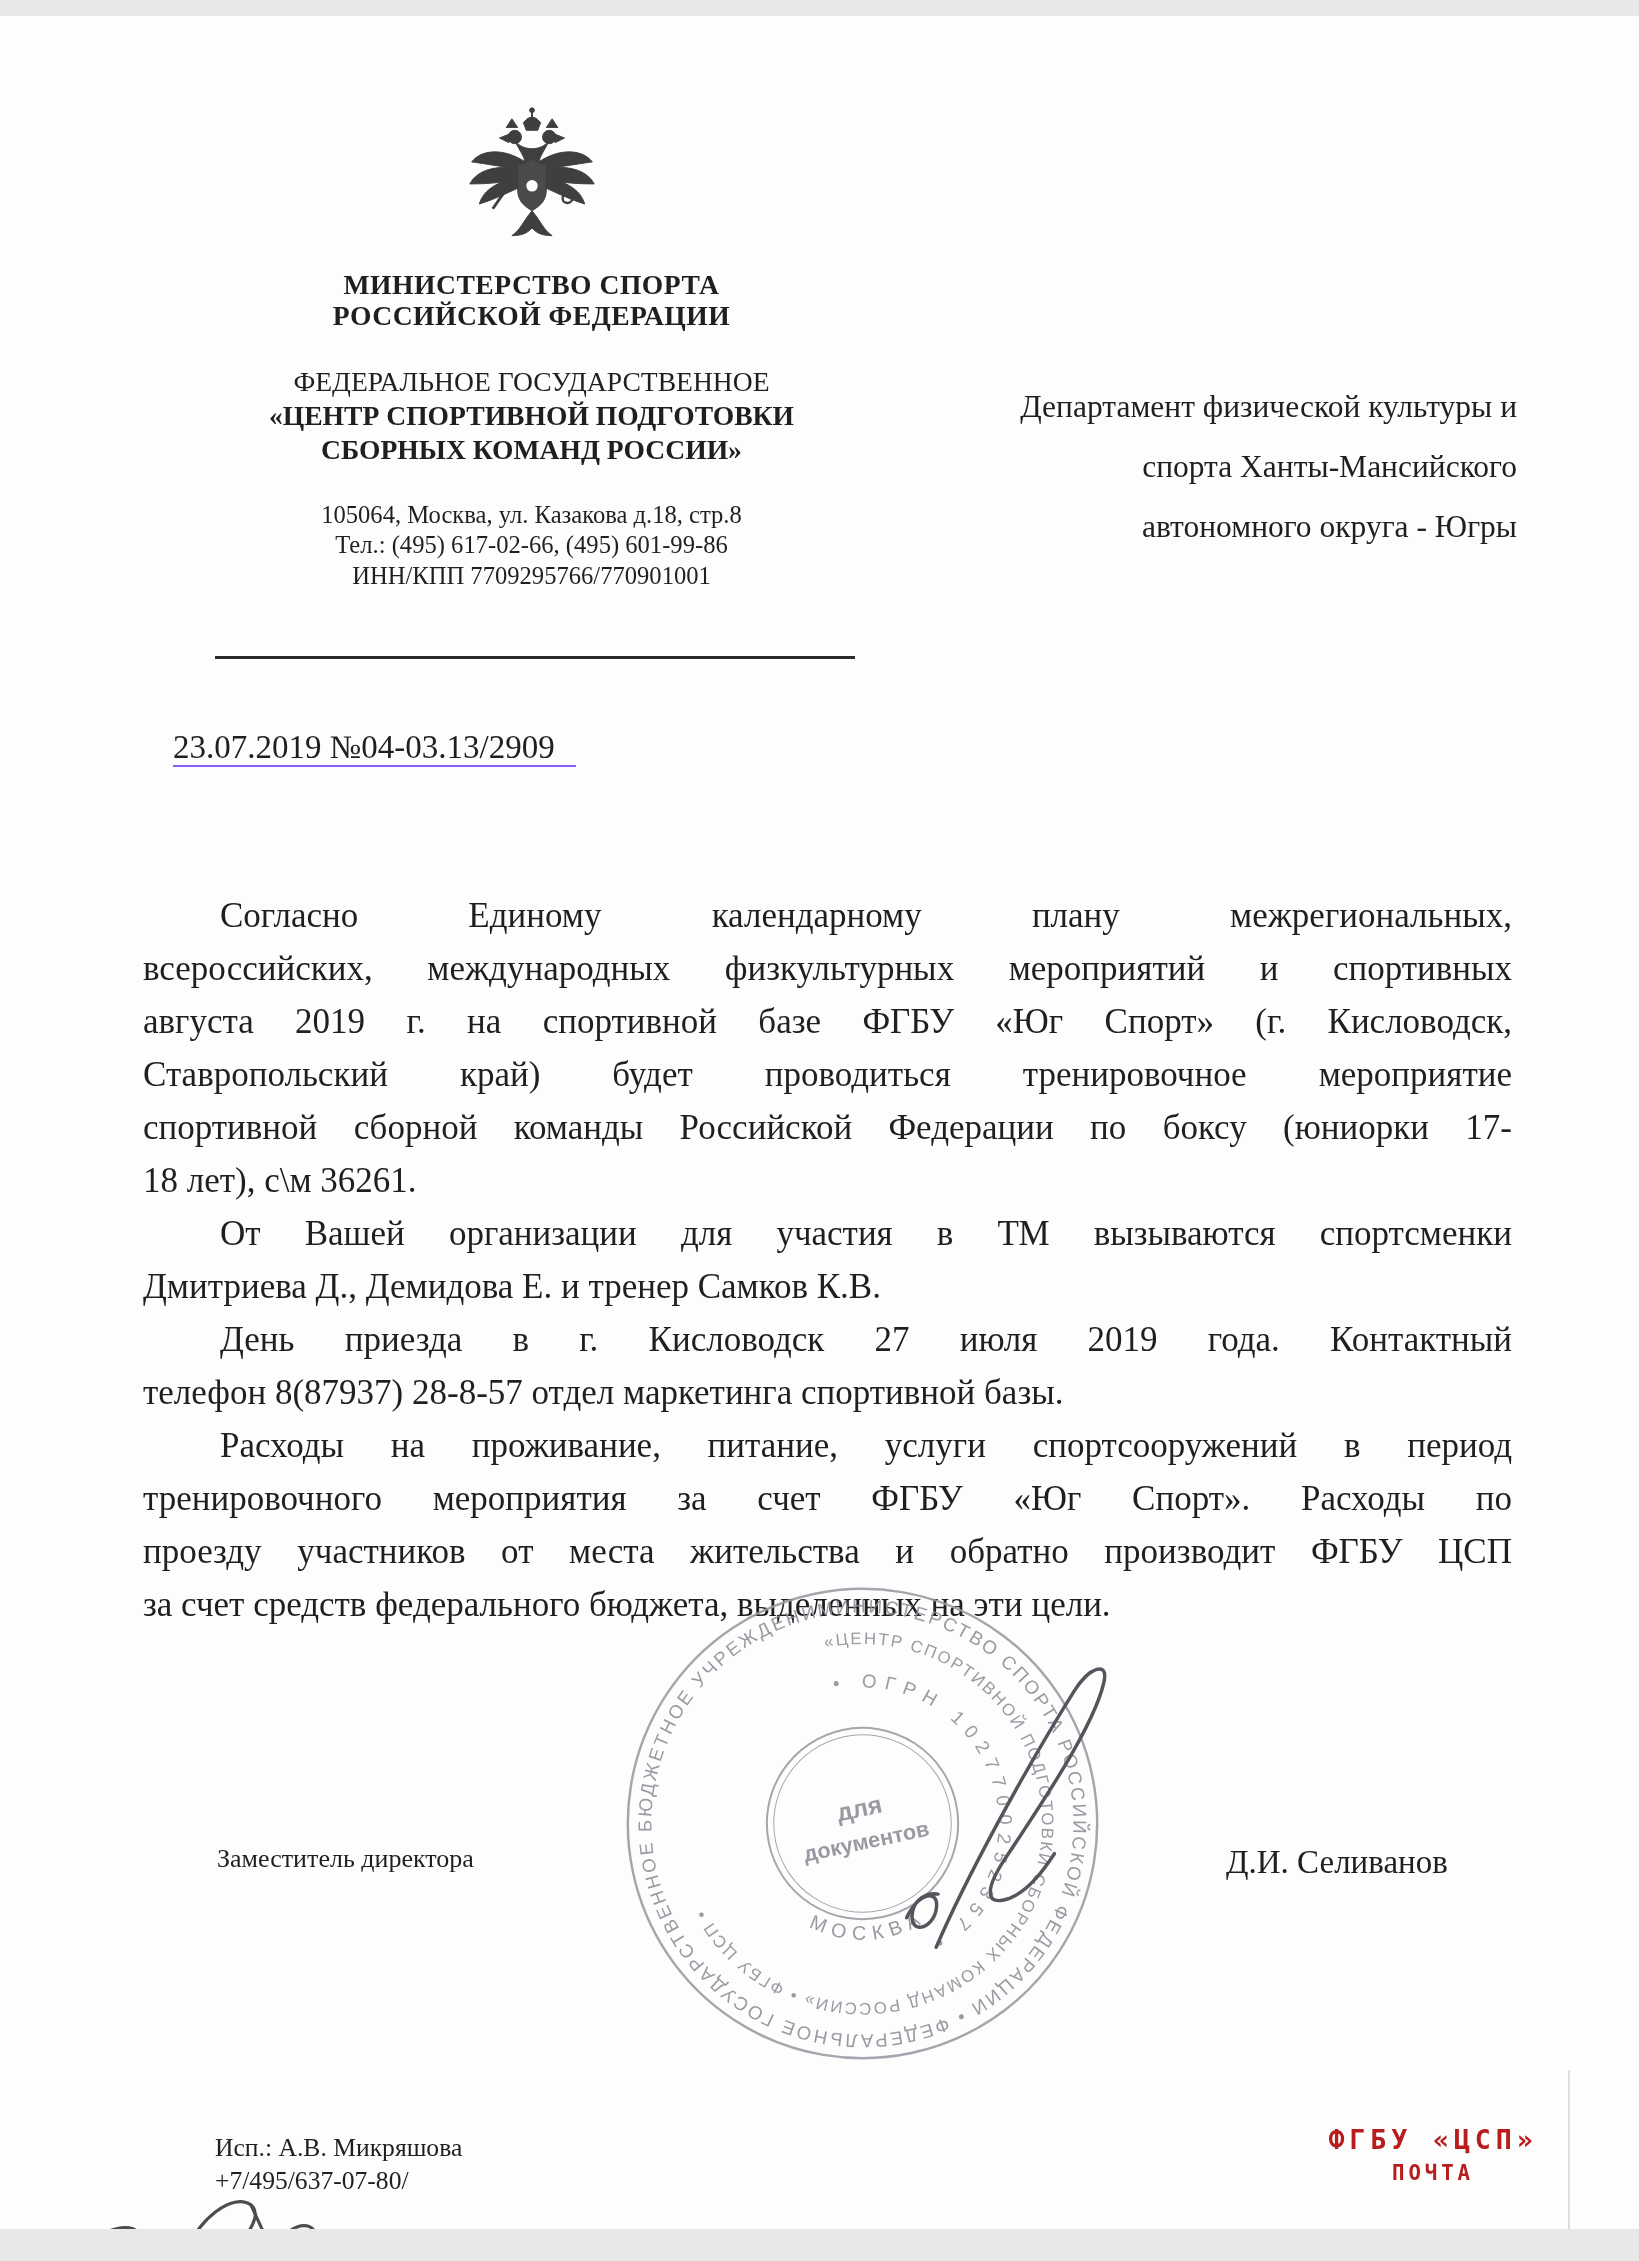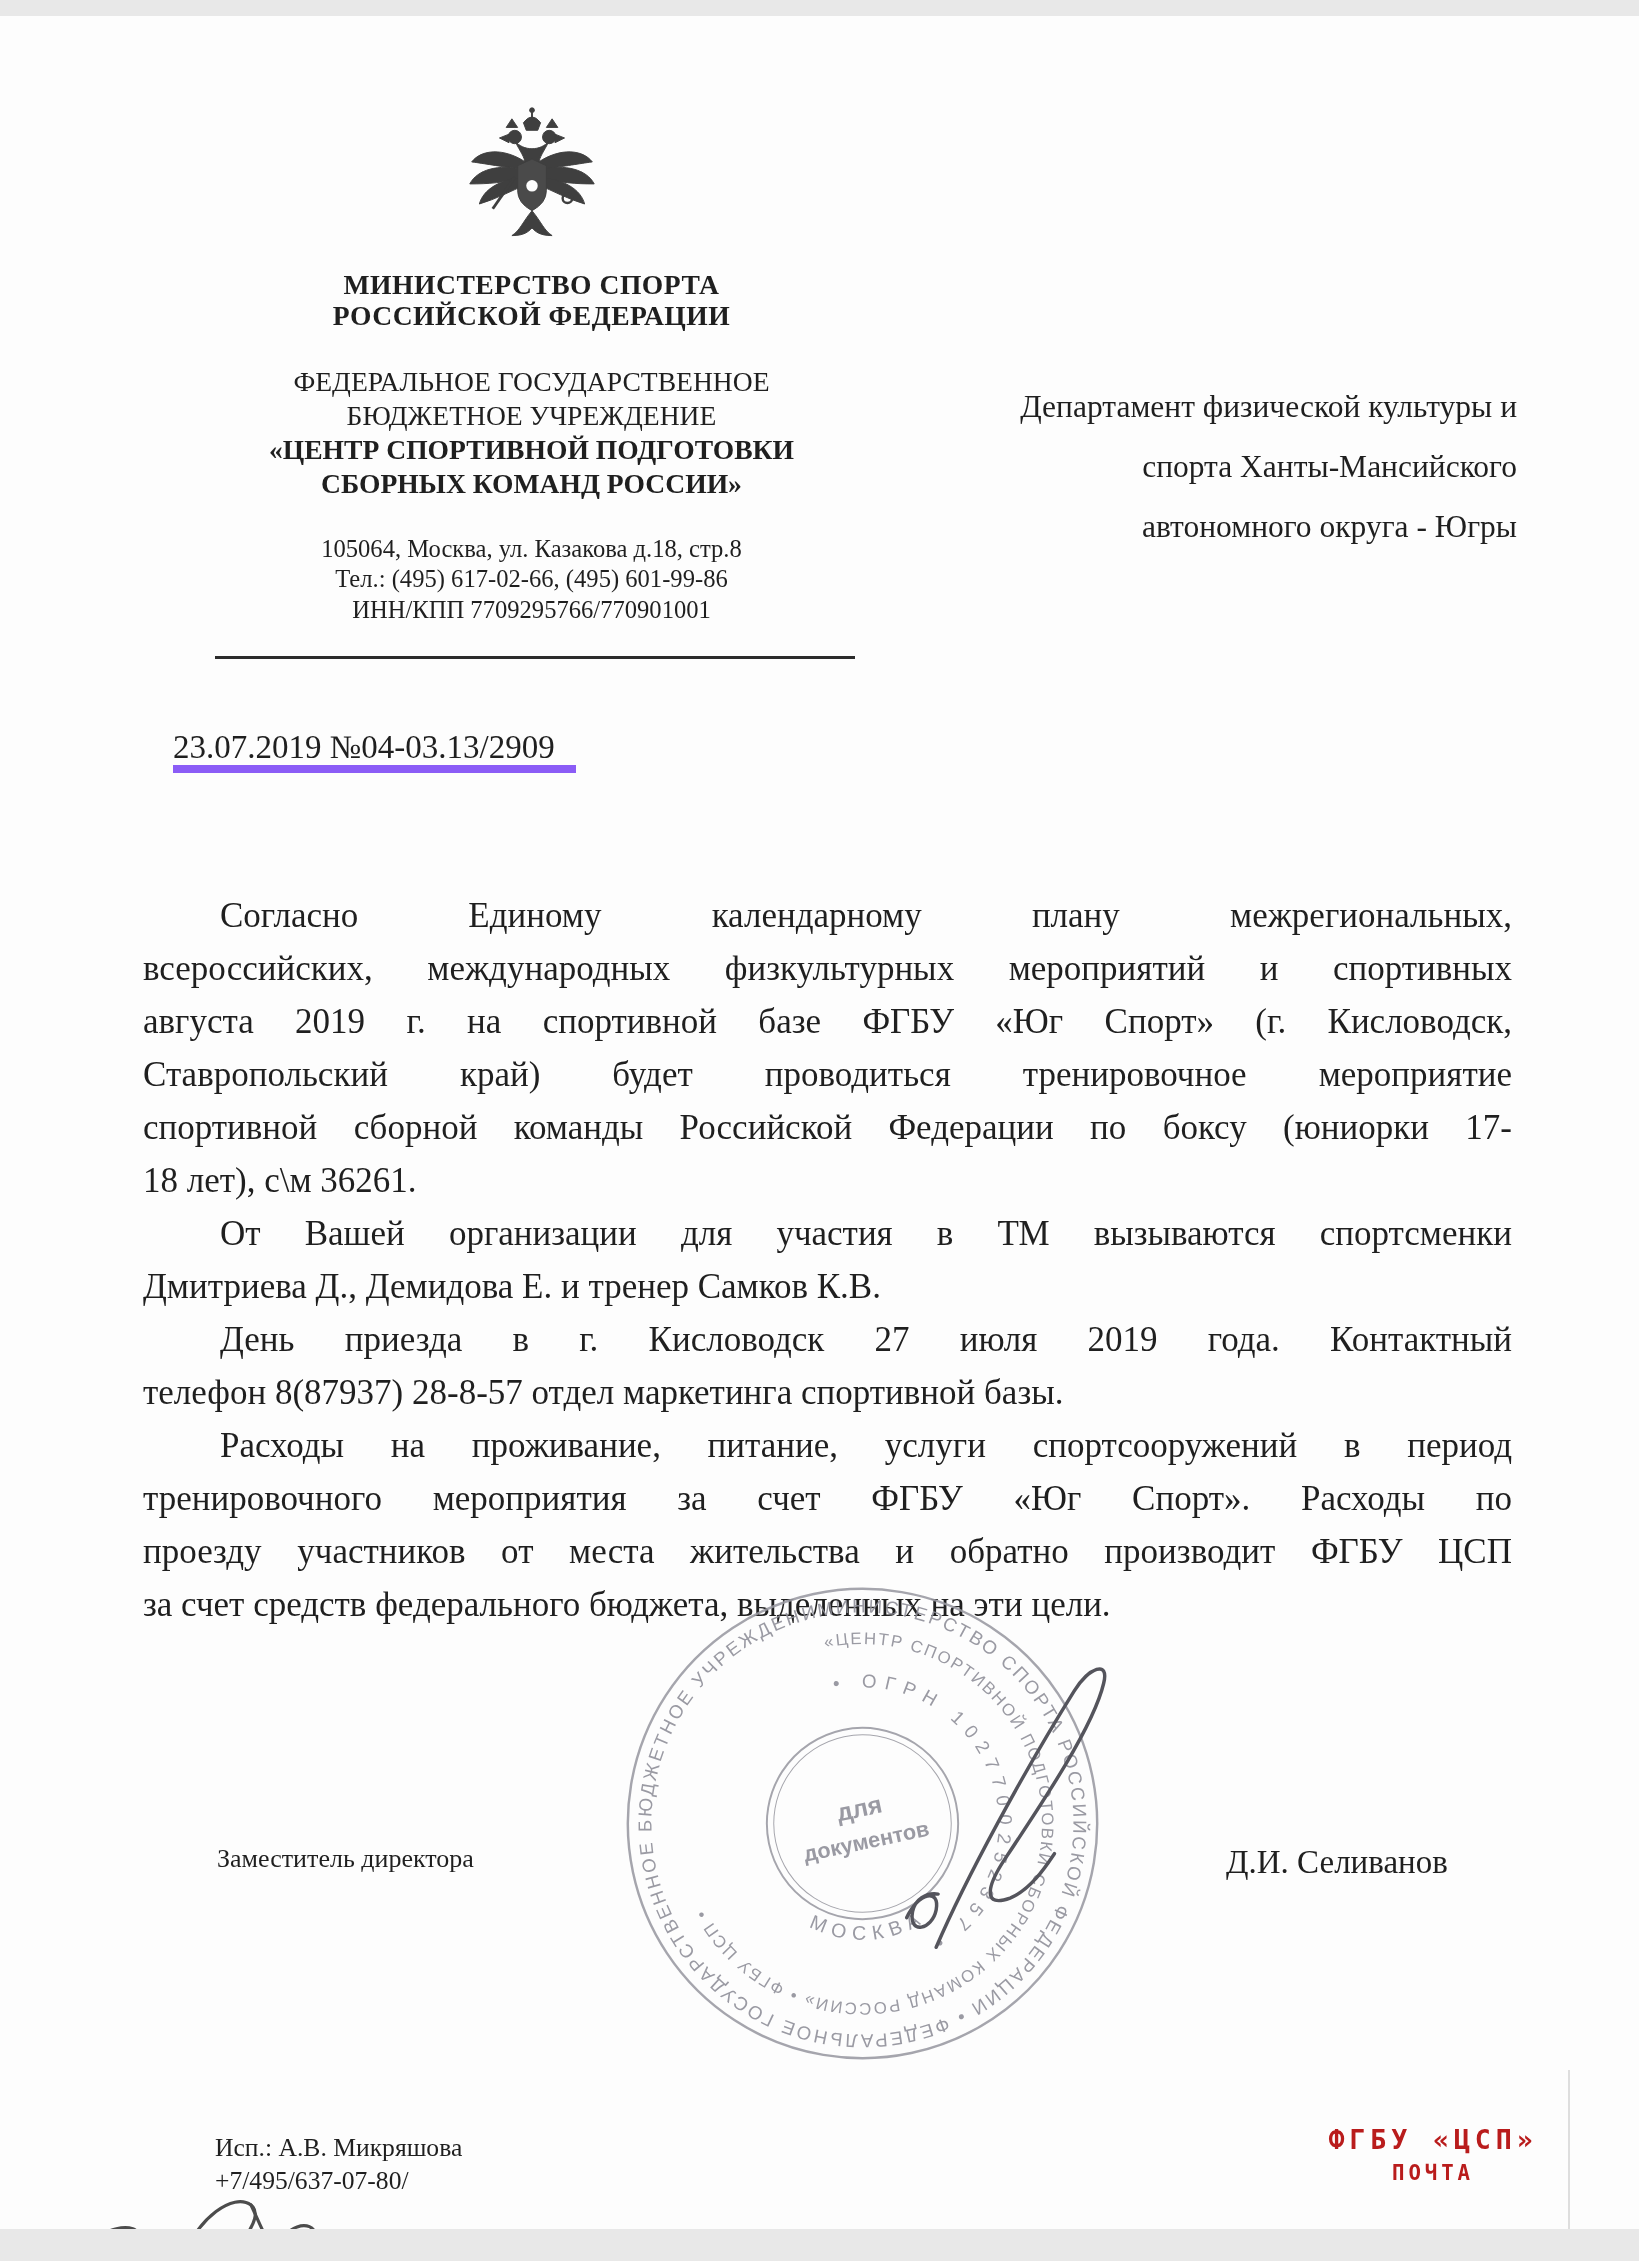--- a/index.html
+++ b/index.html
@@ -15,21 +15,21 @@
   .ministry { font-weight:bold; font-size:27.6px; line-height:31.5px; letter-spacing:0.5px; }
   .orgname { margin-top:33px; font-size:27.6px; line-height:34px; }
   .orgname .b { font-weight:bold; }
   .addr { margin-top:33px; font-size:24.6px; line-height:30.5px; }
   .rule { position:absolute; left:215px; top:640px; width:640px; height:3px; background:#2b2b2b; }
   
   .right-col { position:absolute; left:867px; top:361px; width:650px; text-align:right;
                font-size:31.5px; line-height:60px; }
   
   .refline { position:absolute; left:173px; top:713px; font-size:33px; }
-  .refline span { border-bottom:8px solid #8b5cf6; padding-right:21.7px; }
+  .refline span { border-bottom:2px solid #8b5cf6; padding-right:21.7px; }
   
   .body-text { position:absolute; left:143px; top:873px; width:1369px; font-size:35px; }
   .bl { line-height:53px; text-align:justify; text-align-last:justify; white-space:nowrap; }
   .bl { white-space:normal; }
   .bl.indent { text-indent:77px; }
   .bl.last { text-align-last:left; }
   
   .sig-title { position:absolute; left:217px; top:1828px; font-size:26px; }
   .sig-name  { position:absolute; left:1226px; top:1828px; font-size:33px; }
   .stamp-svg { position:absolute; left:616px; top:1561px; opacity:0.88; }
@@ -83,21 +83,20 @@
         <path d="M29 112 L52 79" stroke-width="3" fill="none"></path>
         <circle cx="107" cy="101" r="5" fill="none" stroke-width="2.5"></circle>
       </g>
     </svg>
     <div class="ministry">
       <div>МИНИСТЕРСТВО  СПОРТА</div>
       <div>РОССИЙСКОЙ ФЕДЕРАЦИИ</div>
     </div>
     <div class="orgname">
       <div>ФЕДЕРАЛЬНОЕ ГОСУДАРСТВЕННОЕ</div>
-      <div>БЮДЖЕТНОЕ УЧРЕЖДЕНИЕ</div>
       <div class="b">«ЦЕНТР СПОРТИВНОЙ ПОДГОТОВКИ</div>
       <div class="b">СБОРНЫХ КОМАНД РОССИИ»</div>
     </div>
     <div class="addr">
       <div>105064, Москва, ул. Казакова д.18, стр.8</div>
       <div>Тел.: (495) 617-02-66, (495) 601-99-86</div>
       <div>ИНН/КПП 7709295766/770901001</div>
     </div>
   </div>
   <div class="rule"></div>

